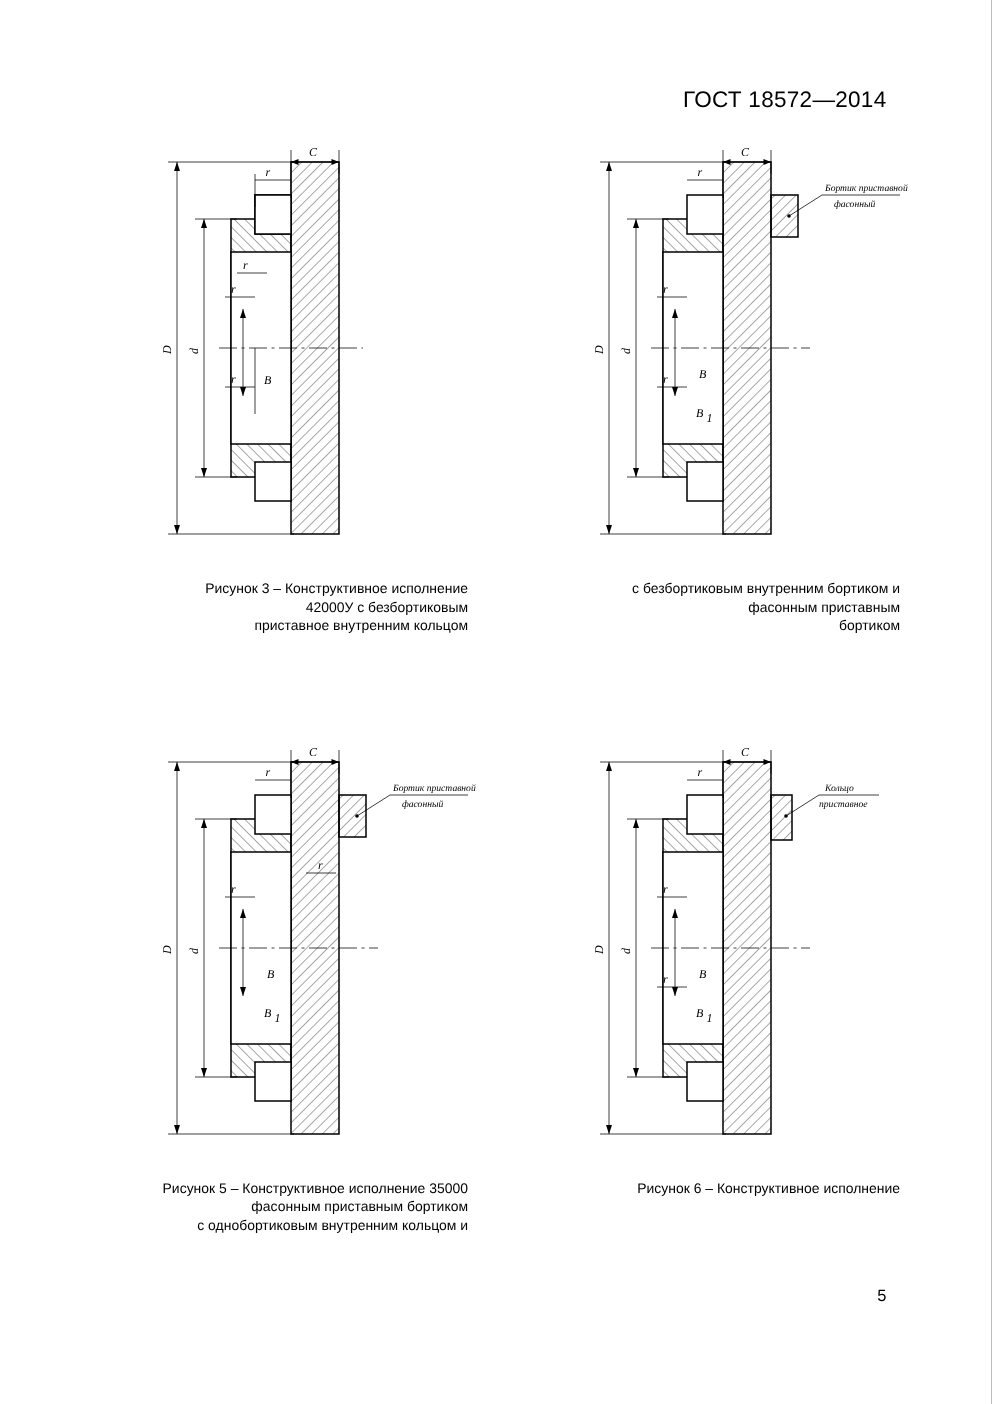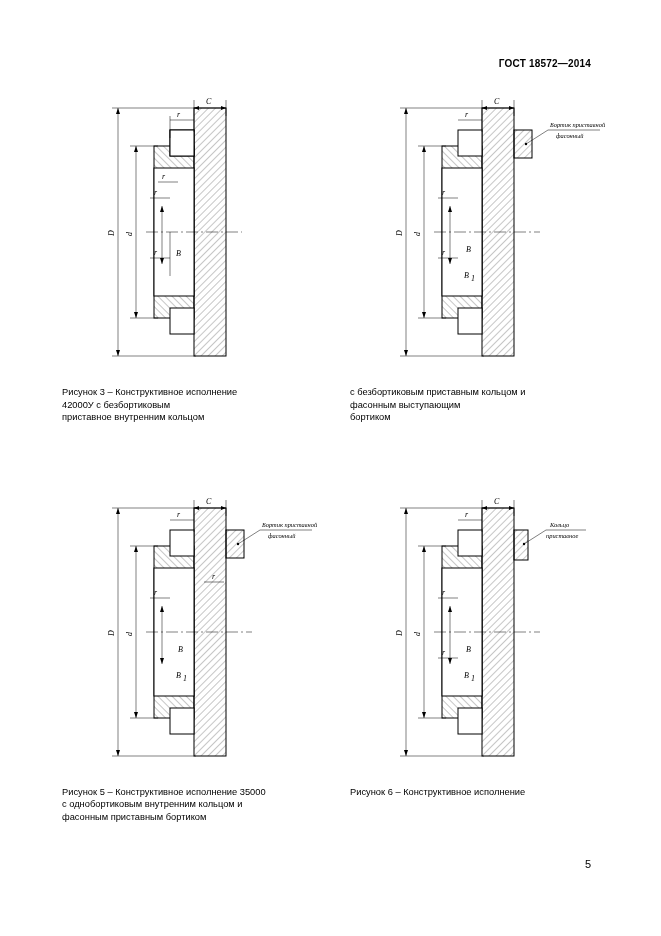--- a/index.html
+++ b/index.html
@@ -17,22 +17,22 @@
     width: 661px;
     height: 936px;
     background: #ffffff;
     box-sizing: border-box;
     overflow: hidden;
   }
   .std-header {
     position: absolute;
     top: 58px;
     right: 70px;
-    font-size: 10px;
-    font-weight: bold;
+    font-size: 15px;
+    font-weight: normal;
     letter-spacing: 0.2px;
     color: #000;
   }
   .page-number {
     position: absolute;
     bottom: 66px;
     right: 70px;
     font-size: 11px;
     color: #000;
   }
@@ -57,21 +57,21 @@
     height: 292px;
     position: relative;
   }
   .drawing svg {
     display: block;
   }
   .caption {
     margin-top: 8px;
     font-size: 9.3px;
     line-height: 12.6px;
-    text-align: left;
+    text-align: right;
     color: #000;
     width: 250px;
   }
   .row2 {
     margin-top: 62px;
   }
   .hatch-a { fill: url(#hatchA); }
   .hatch-b { fill: url(#hatchB); }
   .outline {
     fill: none;
@@ -234,22 +234,22 @@
 
               <line x1="192" y1="58" x2="214" y2="44" class="thin"></line>
               <circle cx="192" cy="58" r="1.2" fill="#000"></circle>
               <line x1="214" y1="44" x2="266" y2="44" class="thin"></line>
               <text class="notetext" x="216" y="41">Бортик приставной</text>
               <text class="notetext" x="222" y="52">фасонный</text>
             </g>
           </svg>
         </div>
         <div class="caption">
-          <div>с безбортиковым приставным кольцом и</div>
-          <div>фасонным выступающим</div>
+          <div>с безбортиковым внутренним бортиком и</div>
+          <div>фасонным приставным</div>
           <div>бортиком</div>
         </div>
       </div>
     </div>
 
     <div class="fig-row row2">
 
       <div class="fig-cell">
         <div class="drawing">
           <svg width="282" height="292" viewBox="0 0 282 292">
@@ -297,22 +297,22 @@
               <line x1="192" y1="58" x2="214" y2="44" class="thin"></line>
               <circle cx="192" cy="58" r="1.2" fill="#000"></circle>
               <line x1="214" y1="44" x2="266" y2="44" class="thin"></line>
               <text class="notetext" x="216" y="41">Бортик приставной</text>
               <text class="notetext" x="222" y="52">фасонный</text>
             </g>
           </svg>
         </div>
         <div class="caption">
           <div>Рисунок 5 – Конструктивное исполнение 35000</div>
+          <div>фасонным приставным бортиком</div>
           <div>с однобортиковым внутренним кольцом и</div>
-          <div>фасонным приставным бортиком</div>
         </div>
       </div>
 
       <div class="fig-cell">
         <div class="drawing">
           <svg width="282" height="292" viewBox="0 0 282 292">
             <g>
               <rect x="148" y="22" width="32" height="248" class="outline"></rect>
               <rect x="148" y="22" width="32" height="248" class="hatch-a"></rect>
               <rect x="108" y="60" width="40" height="172" class="outline"></rect>

